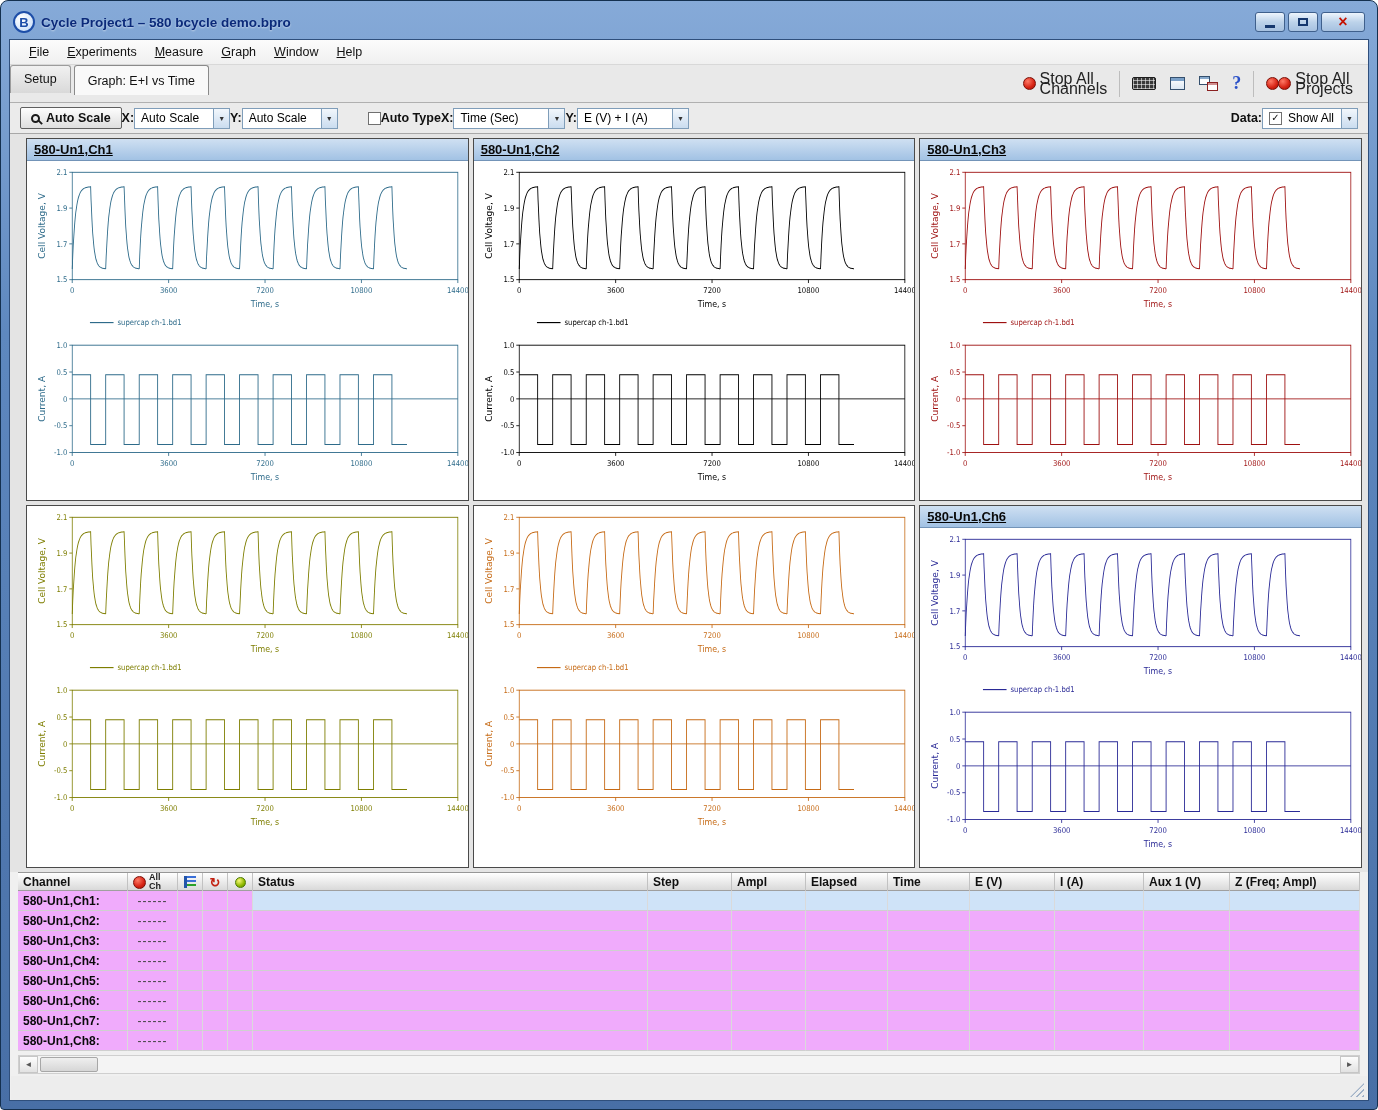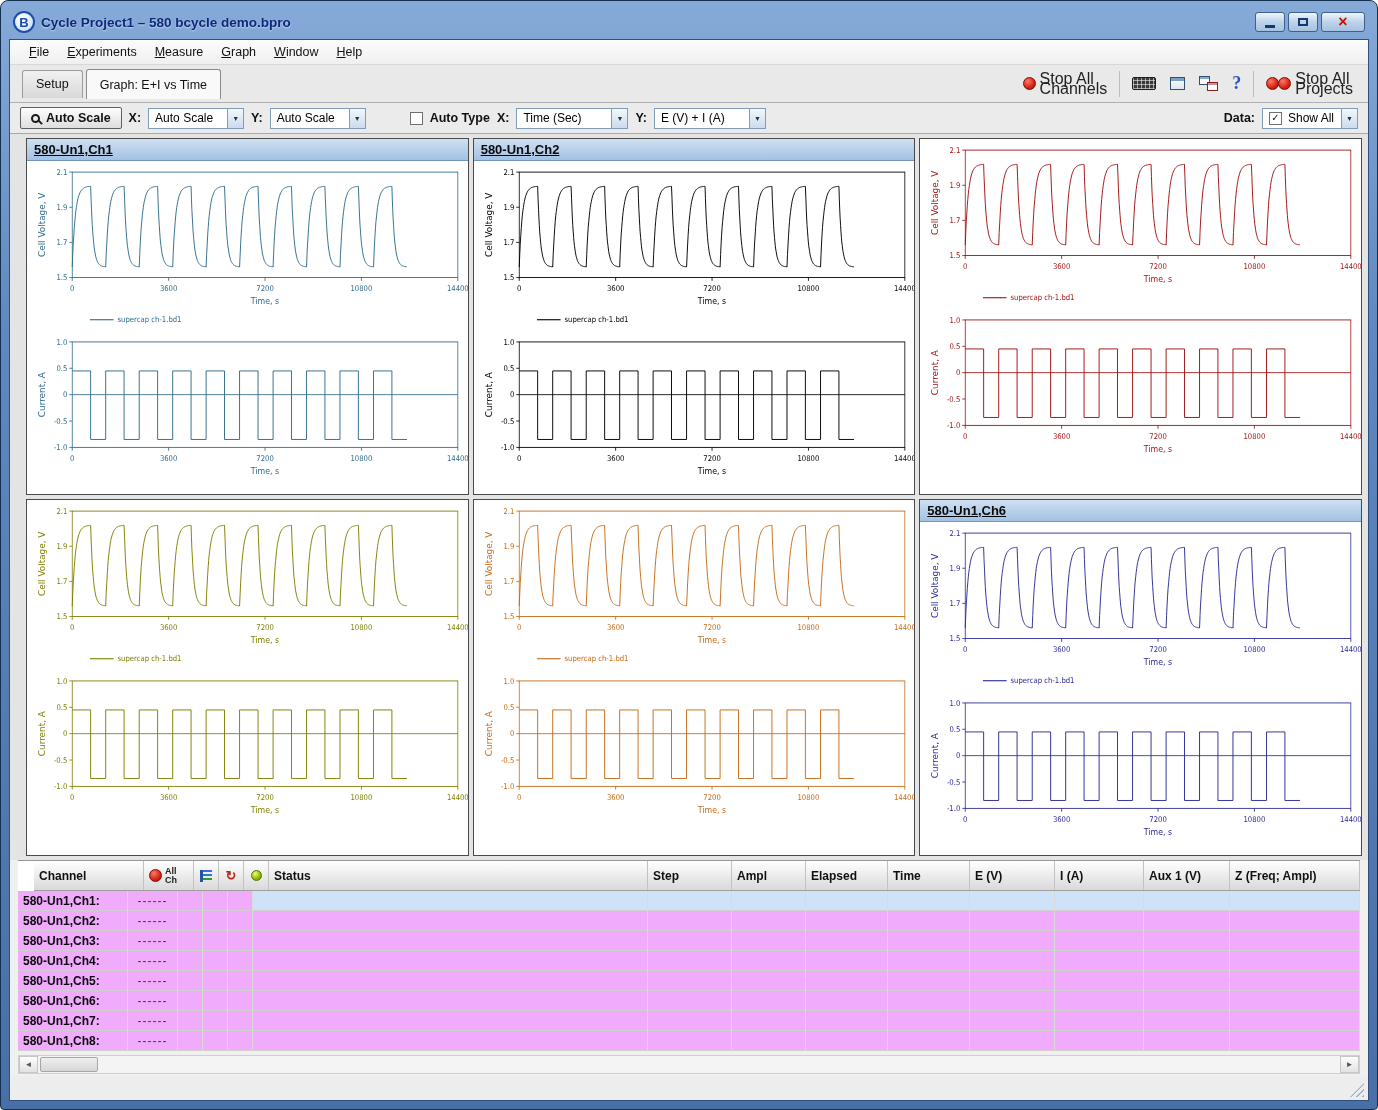--- a/index.html
+++ b/index.html
@@ -25,21 +25,21 @@
 
   
   .client { flex:1; min-height:0; background:#f0f0f0; border:1px solid #2f4f7c; display:flex; flex-direction:column; }
 
   .menubar { height:25px; background:linear-gradient(#fcfcfc,#f0f0f0); border-bottom:1px solid #d8d8d8;
              display:flex; align-items:center; padding-left:10px; font-size:12.5px; color:#111; }
   .menu-item { padding:3px 9px; }
   .menu-item u { text-decoration:underline; }
 
   .tabrow { height:38px; background:#e9e9e9; border-bottom:1px solid #b0b0b0; display:flex; }
-  .tabs { display:flex; align-items:center; padding-left:12px; }
+  .tabs { display:flex; align-items:flex-start; }
   .tab { padding:6px 13px 7px 13px; margin-right:3px; font-size:12.5px; color:#111;
          background:linear-gradient(#f1f1f1,#d9d9d9); border:1px solid #9c9c9c; border-bottom:none; border-radius:3px 3px 0 0; }
   .tab.active { background:#f9f9f9; padding-top:8px; margin-bottom:-1px; border-color:#8a8a8a; }
   .tab-tools { margin-left:auto; align-self:center; display:flex; align-items:center; padding-right:8px; }
   .tool-btn { background:transparent; border:none; display:inline-flex; align-items:center; gap:4px; padding:3px 7px;
               font-family:"Liberation Sans",sans-serif; }
   .two-line { display:inline-flex; flex-direction:column; line-height:10px; font-size:16px; text-align:left; color:#222; }
   .two-line.tiny { line-height:9px; font-size:9px; }
   .red-circle { width:13px; height:13px; border-radius:50%; border:1px solid #7c0e06;
                 background:radial-gradient(circle at 35% 30%, #ff7a66, #d62314 60%, #9c1206); display:inline-block; }
@@ -51,21 +51,21 @@
   .win-icon { width:15px; height:13px; border:1px solid #35506e; background:linear-gradient(#ffffff,#dbe7f3);
               box-shadow:inset 0 3px #7aa0c8; display:inline-block; }
   .tile-icon { width:19px; height:15px; position:relative; display:inline-block; }
   .tile-icon i { position:absolute; width:11px; height:9px; border:1px solid #35506e; background:#fdfdfd; }
   .tile-icon i:first-child { top:0; left:0; box-shadow:inset 0 2px #88aacd; }
   .tile-icon i:last-child { bottom:0; right:0; border-color:#8a2020; box-shadow:inset 0 2px #cf8f8f; }
   .help-glyph { font-family:"Liberation Serif", serif; font-weight:bold; font-size:18px; color:#2a50c8; }
 
   
   .gtoolbar { height:31px; background:#ebebeb; border-bottom:1px solid #a8a8a8; display:flex; align-items:center;
-              padding:0 10px; gap:7px; font-size:12.5px; }
+              padding:0 10px; font-size:12.5px; }
   .gbtn { display:inline-flex; align-items:center; gap:6px; border:1px solid #5f5f5f; border-radius:2px;
           background:linear-gradient(#fdfdfd,#dedede); padding:3px 10px; font-family:"Liberation Sans",sans-serif;
           font-size:12.5px; }
   .gbtn .bold, .glabel { font-weight:bold; color:#101010; }
   .mag { position:relative; width:9px; height:9px; border:2px solid #1a1a1a; border-radius:50%; display:inline-block; }
   .mag::after { content:""; position:absolute; width:6px; height:2px; background:#1a1a1a; right:-5px; bottom:-2px; transform:rotate(45deg); }
   .combo { display:inline-flex; align-items:center; background:#fff; border:1px solid #7f9db9; height:21px;
            padding-left:6px; gap:6px; font-size:12px; min-width:96px; }
   .combo.wide { min-width:112px; }
   .combo-val { flex:1; white-space:nowrap; }
@@ -81,21 +81,21 @@
             gap:4px; padding:4px 6px 4px 16px; background:#e4e4e4; }
   .panel { border:1px solid #4a4a4a; background:#fff; display:flex; flex-direction:column; min-height:0;text-decoration:underline; }
   .panel-header { height:22px; background:linear-gradient(#cfe0f2,#a2c2e4); border-bottom:1px solid #7394b8;
                   font-weight:bold; font-size:13px; color:#0a0a0a; padding:3px 7px; }
   .panel svg { display:block; width:100%; height:calc(100% - 22px); }
   svg text { font-family:"DejaVu Sans", sans-serif; }
 
   
   .tbl { margin:0 8px; border-top:1px solid #979797; background:#fff; }
   .tgrid { display:grid; grid-template-columns:110px 50px 25px 25px 25px minmax(120px,1fr) 84px 74px 82px 82px 85px 89px 86px 130px; }
-  .thead { background:linear-gradient(#ffffff,#d9d9d9); border-bottom:1px solid #9f9f9f; height:30px;margin-left:16px; }
+  .thead { background:linear-gradient(#ffffff,#d9d9d9); border-bottom:1px solid #9f9f9f; height:18px; }
   .th { display:flex; align-items:center; padding:0 5px; border-right:1px solid #c2c2c2; font-weight:bold; font-size:12px; color:#101010; gap:3px; }
   .th-ic { justify-content:center; padding:0 2px; }
   .trow { height:20px; background:#f0abfc; }
   .td { border-right:1px solid #dadada; border-bottom:1px solid #cfcfcf; display:flex; align-items:center; padding:0 5px; font-size:12px; }
   .td-channel { font-weight:bold; color:#0a0a0a; }
   .td-dashes { justify-content:center; color:#444; letter-spacing:1px; }
   .td.sel { background:#cfe3f8; }
   .log-icon { width:12px; height:12px; display:inline-block;
               background:linear-gradient(180deg,#3a6fd8 0 2px, transparent 2px 4px, #3a6fd8 4px 6px, transparent 6px 8px, #2aa02a 8px 10px, transparent 10px);
               border-left:3px solid #2255aa; }
@@ -332,20 +332,21 @@
             <text x="340" y="270" text-anchor="middle" font-size="7" fill="#000000">10800</text>
             <line x1="438" y1="258" x2="438" y2="261" stroke="#000000" stroke-width="0.8"></line>
             <text x="438" y="270" text-anchor="middle" font-size="7" fill="#000000">14400</text>
             <text x="18" y="210.5" text-anchor="middle" font-size="8" fill="#000000" transform="rotate(-90 18 210.5)">Current, A</text>
             <text x="242" y="282" text-anchor="middle" font-size="8" fill="#000000">Time, s</text>
             <line x1="46" y1="210.5" x2="438" y2="210.5" stroke="#000000" stroke-width="0.8"></line>
             <path d="M46.0 189.13 L64.7 189.13 L64.7 250.88 L80.0 250.88 L80.0 189.13 L98.7 189.13 L98.7 250.88 L114.1 250.88 L114.1 189.13 L132.8 189.13 L132.8 250.88 L148.1 250.88 L148.1 189.13 L166.8 189.13 L166.8 250.88 L182.1 250.88 L182.1 189.13 L200.8 189.13 L200.8 250.88 L216.1 250.88 L216.1 189.13 L234.9 189.13 L234.9 250.88 L250.2 250.88 L250.2 189.13 L268.9 189.13 L268.9 250.88 L284.2 250.88 L284.2 189.13 L302.9 189.13 L302.9 250.88 L318.2 250.88 L318.2 189.13 L336.9 189.13 L336.9 250.88 L352.3 250.88 L352.3 189.13 L371.0 189.13 L371.0 250.88 L386.3 250.88" fill="none" stroke="#000000" stroke-width="0.9"></path>
           </svg>
         </div>
         <div class="panel">
+          <div class="panel-header">580-Un1,Ch3</div>
           <svg viewBox="0 0 448 300" preserveAspectRatio="none">
             <rect x="46" y="10" width="392" height="95" fill="none" stroke="#9e1010" stroke-width="0.8"></rect>
             <line x1="43" y1="105" x2="46" y2="105" stroke="#9e1010" stroke-width="0.8"></line>
             <text x="41" y="107.4" text-anchor="end" font-size="7" fill="#9e1010">1.5</text>
             <line x1="43" y1="73.33333333333334" x2="46" y2="73.33333333333334" stroke="#9e1010" stroke-width="0.8"></line>
             <text x="41" y="75.73333333333335" text-anchor="end" font-size="7" fill="#9e1010">1.7</text>
             <line x1="43" y1="41.66666666666669" x2="46" y2="41.66666666666669" stroke="#9e1010" stroke-width="0.8"></line>
             <text x="41" y="44.06666666666669" text-anchor="end" font-size="7" fill="#9e1010">1.9</text>
             <line x1="43" y1="10" x2="46" y2="10" stroke="#9e1010" stroke-width="0.8"></line>
             <text x="41" y="12.4" text-anchor="end" font-size="7" fill="#9e1010">2.1</text>

